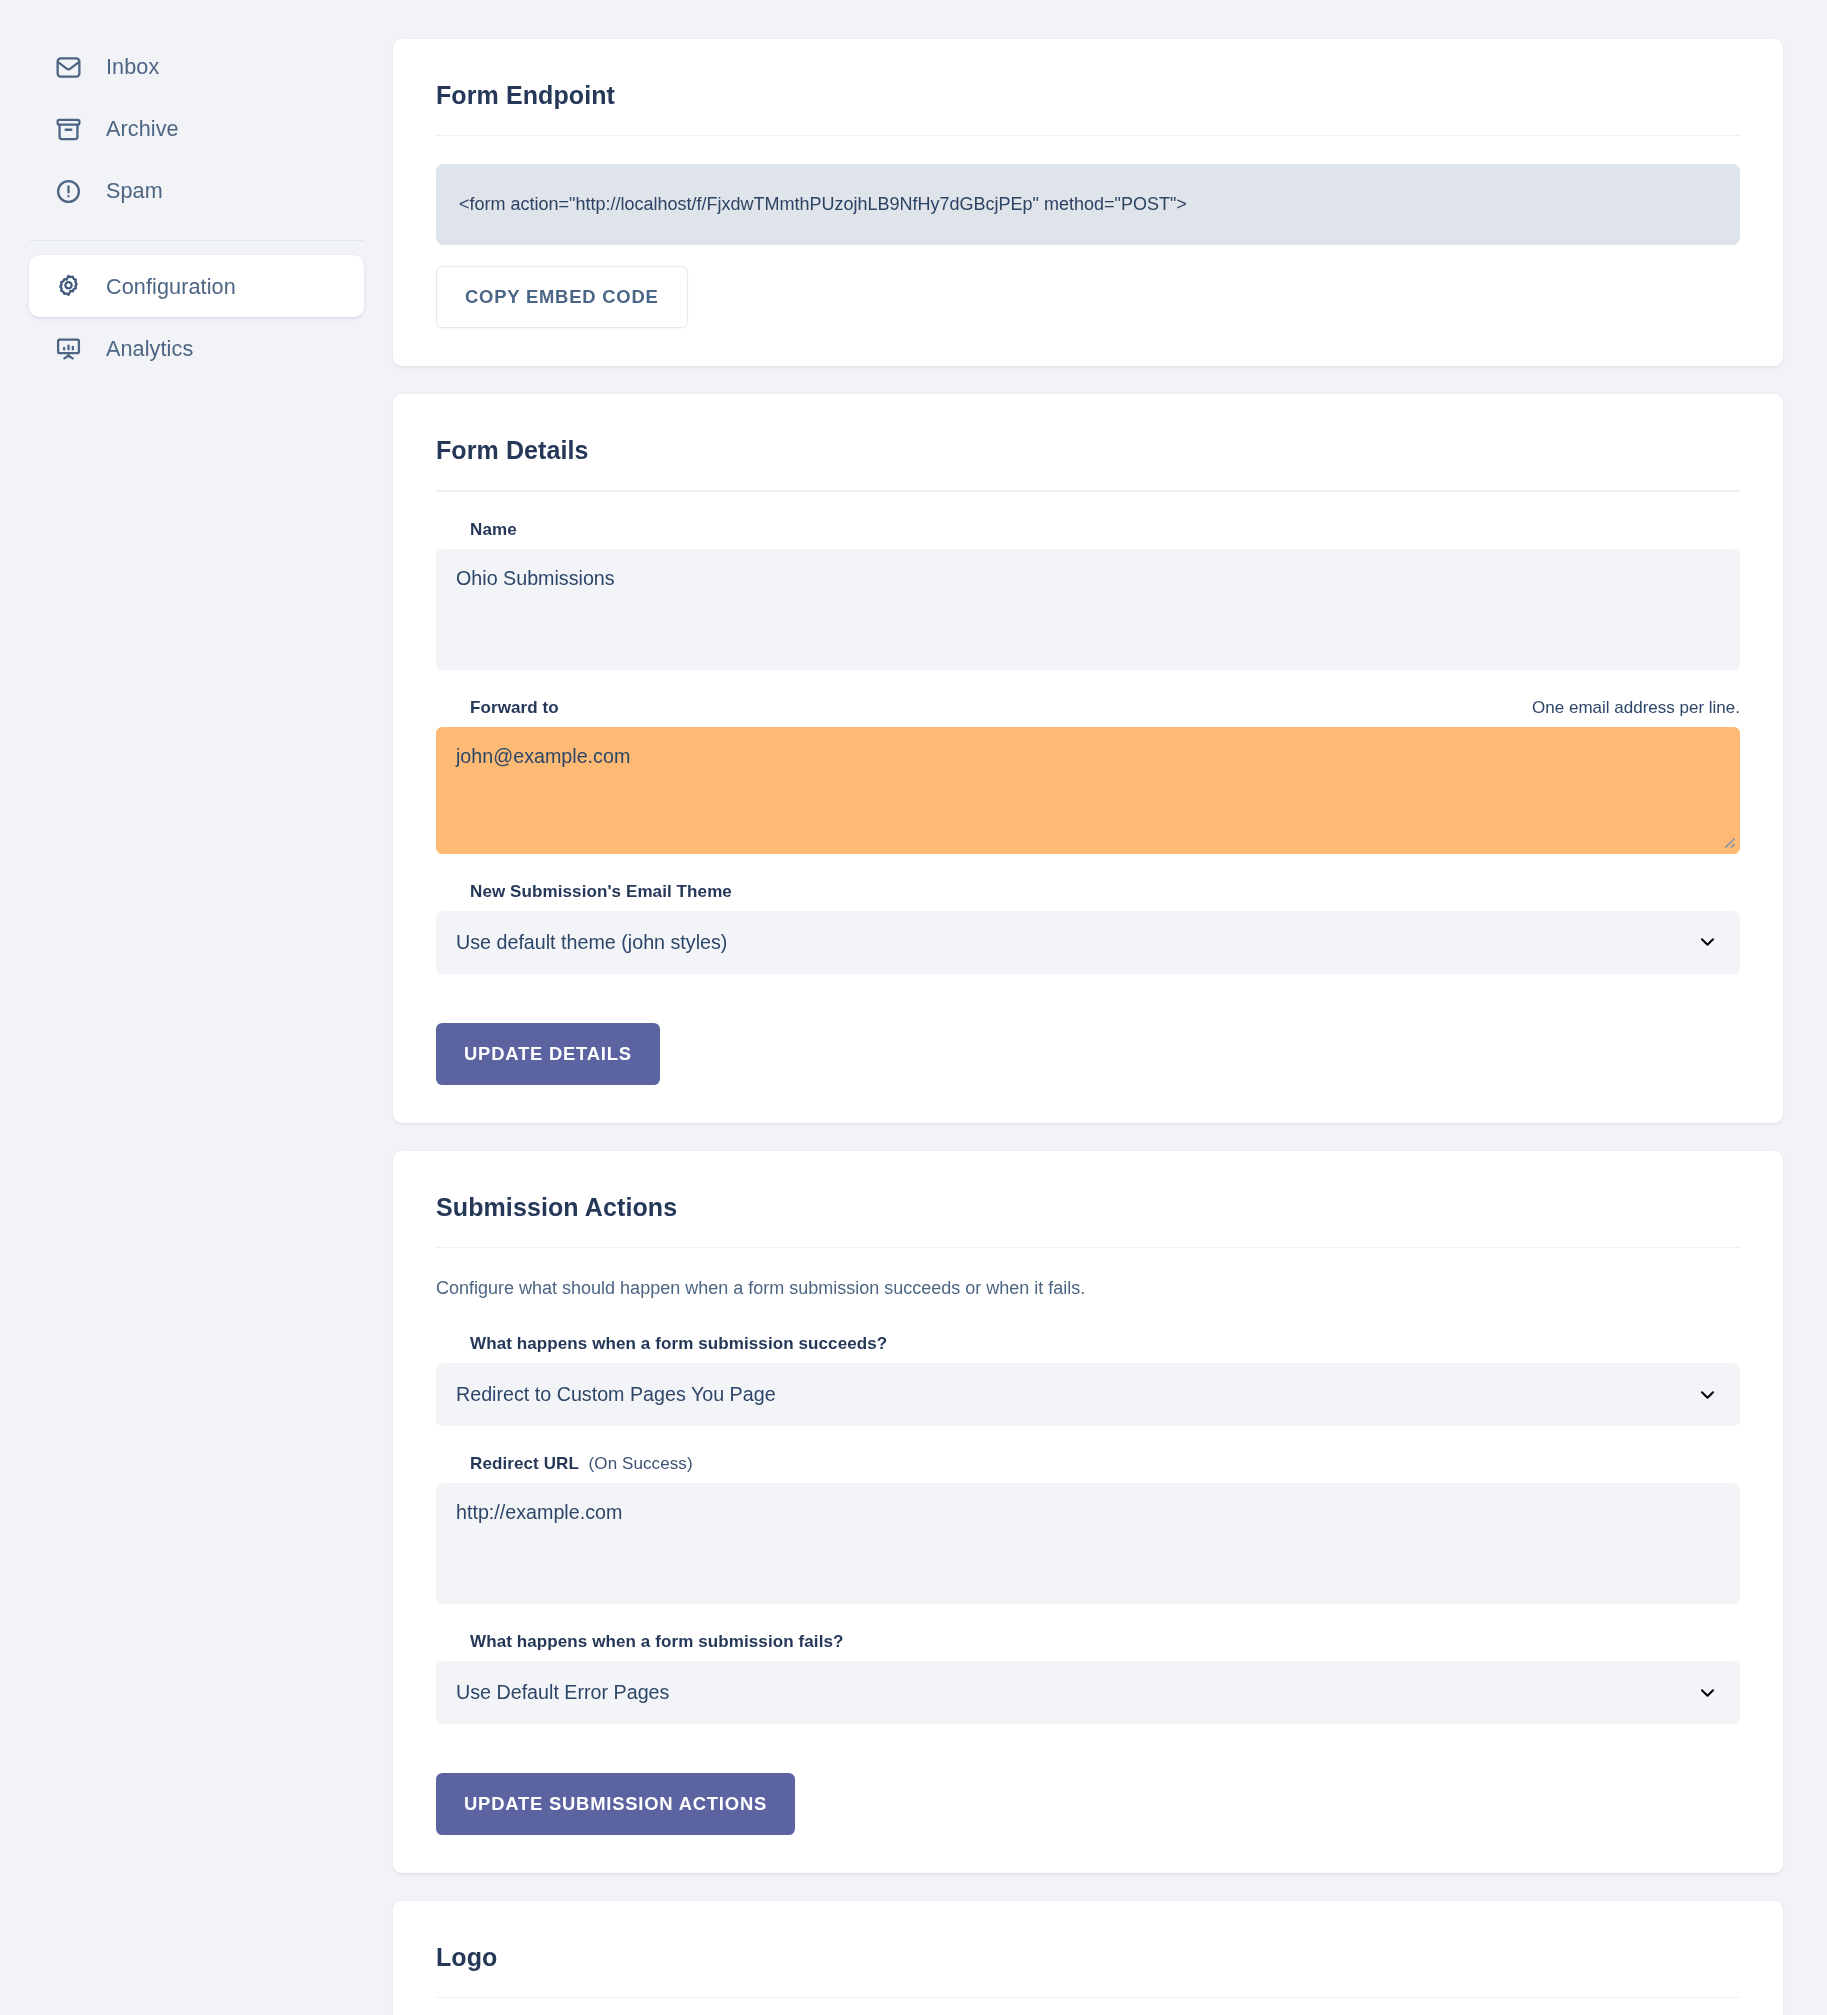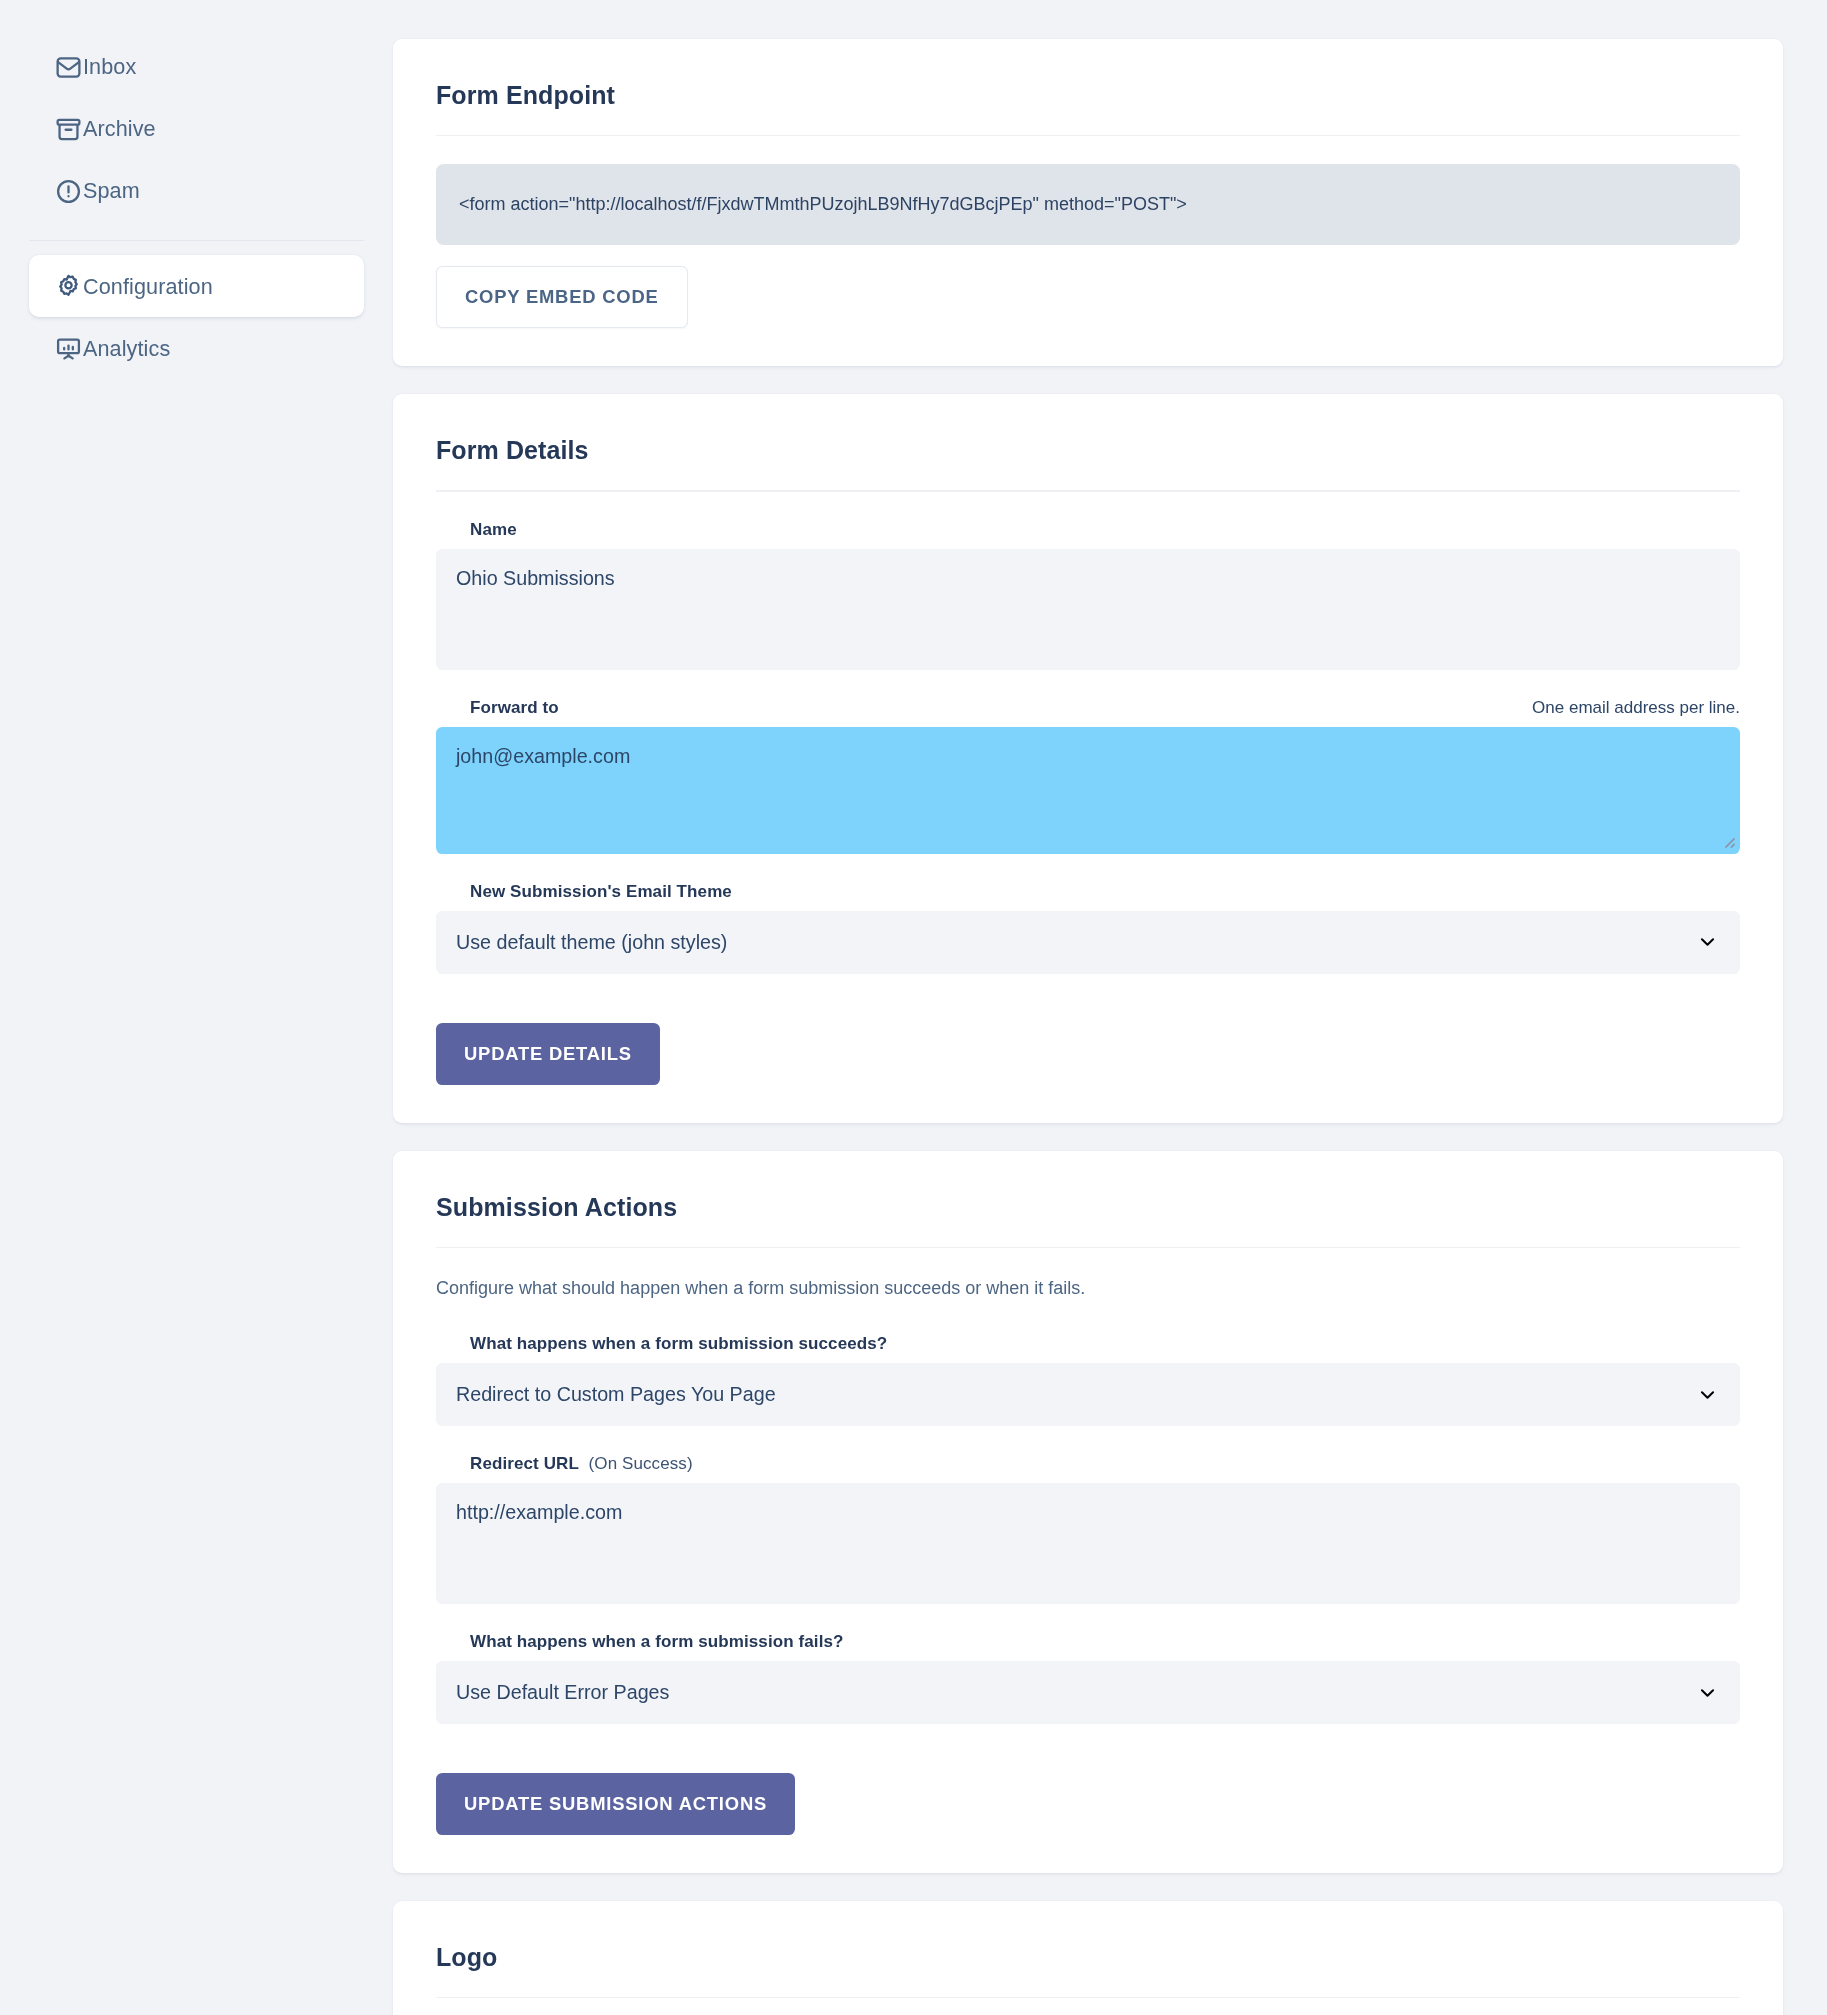--- a/index.html
+++ b/index.html
@@ -18,20 +18,21 @@
   
   .sidebar {
     width: 393px;
     flex: 0 0 393px;
     padding: 36px 0 0 0;
   }
   .nav-group { padding: 0 29px; }
   .nav-item {
     display: flex;
     align-items: center;
+    gap: 23px;
     padding: 16.5px 25px;
     border-radius: 10px;
     cursor: pointer;
   }
   .nav-item .ico { width: 29px; height: 29px; flex: 0 0 29px; display: block; }
   .nav-item .ico svg { width: 29px; height: 29px; display: block; }
   .nav-label {
     font-size: 21.6px;
     color: #4c6583;
     letter-spacing: 0.1px;
@@ -153,21 +154,21 @@
     width: 100%;
     font-size: 19.7px;
     color: #2d4668;
     font-family: "Liberation Sans", sans-serif;
     padding: 18px 20px;
     display: block;
   }
   .input-box.tall { height: 121px; }
   .textarea-wrap { position: relative; }
   .textarea-box {
-    background: #7dd3fc;
+    background: #fdba74;
     border: none;
     border-radius: 6.3px;
     width: 100%;
     height: 127px;
     font-size: 19.7px;
     color: #2d4668;
     font-family: "Liberation Sans", sans-serif;
     padding: 18px 20px;
     resize: none;
     display: block;

